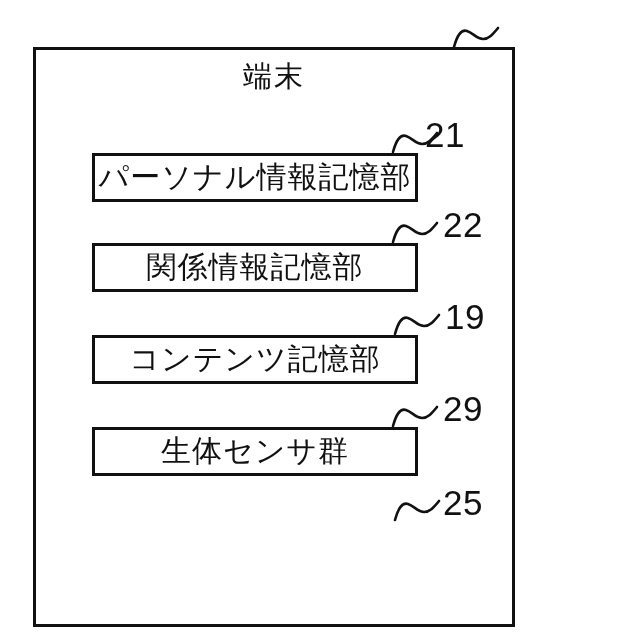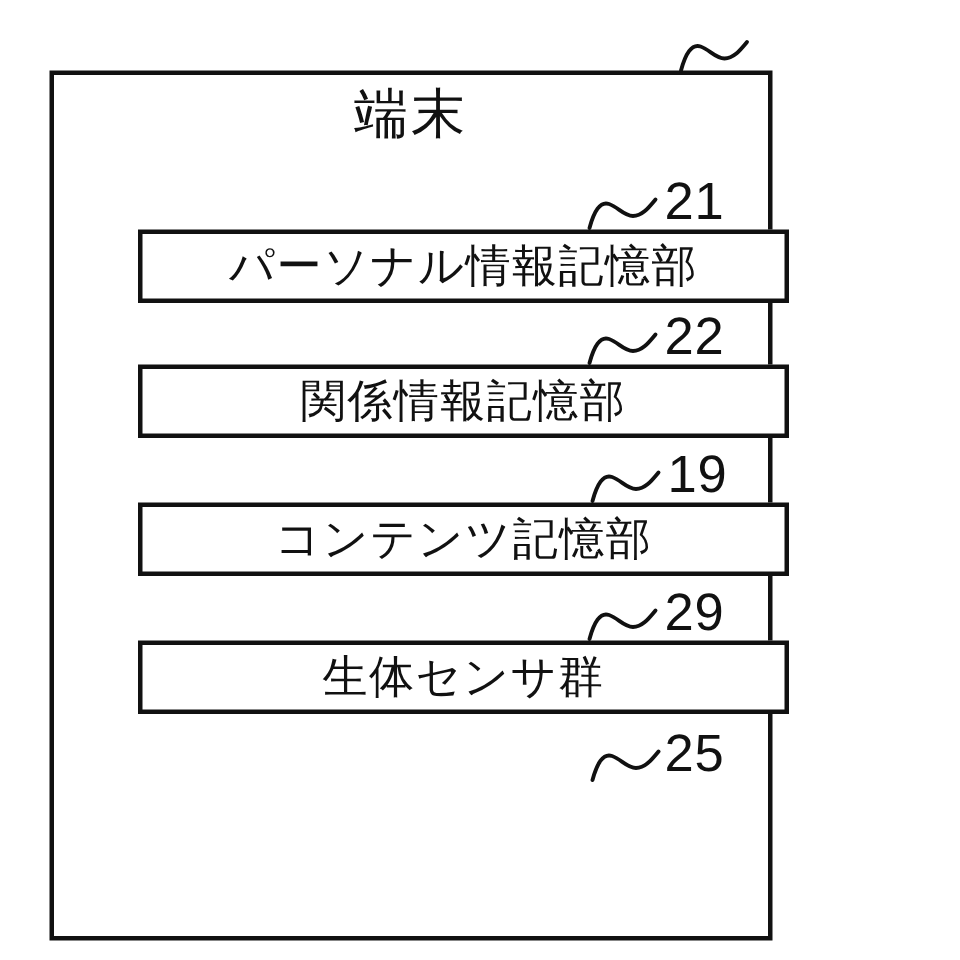--- a/index.html
+++ b/index.html
@@ -6,36 +6,36 @@
   .canvas{
     position:relative;width:640px;height:640px;background:#ffffff;
     font-family:"Liberation Sans","DejaVu Sans",sans-serif;color:#111111;overflow:hidden;
   }
   .outer-box{
     position:absolute;left:33px;top:47px;width:482px;height:580px;
     border:3px solid #111111;box-sizing:border-box;background:#ffffff;
   }
   .figure-title{
     position:absolute;left:33px;top:58px;width:482px;text-align:center;
-    font-size:36px;line-height:36px;font-weight:500;letter-spacing:2px;
+    font-size:29px;line-height:36px;font-weight:500;letter-spacing:2px;
   }
   .block{
-    position:absolute;left:92px;width:434px;height:49px;
+    position:absolute;left:92px;width:326px;height:49px;
     border:3px solid #111111;box-sizing:border-box;background:#ffffff;
     display:flex;align-items:center;justify-content:center;
   }
   .block-label{font-size:30px;font-weight:500;letter-spacing:1px;white-space:nowrap;}
   .ref-num{
     position:absolute;font-size:35px;line-height:1;font-weight:500;
     white-space:nowrap;letter-spacing:0.5px;
   }
   .squig{position:absolute;width:48px;height:24px;overflow:visible;}
   .squig path{fill:none;stroke:#111111;stroke-width:2.6;stroke-linecap:round;}
   .t21{top:153px}.t22{top:243px}.t23{top:335px}.t24{top:427px}.t25{top:521px}
-  .n21{left:443px;top:117px}.n22{left:443px;top:207px}.n23{left:445px;top:299px}
+  .n21{left:425px;top:117px}.n22{left:443px;top:207px}.n23{left:445px;top:299px}
   .n24{left:443px;top:391px}.n25{left:443px;top:485px}
   .s21{left:391px;top:129px}.s22{left:391px;top:219px}.s23{left:393px;top:311px}
   .s24{left:391px;top:403px}.s25{left:393px;top:497px}
   .s2a{left:452px;top:24px}
   .n2a{left:502px;top:5px}
 </style>
 </head>
 <body>
 
 <div class="canvas">

